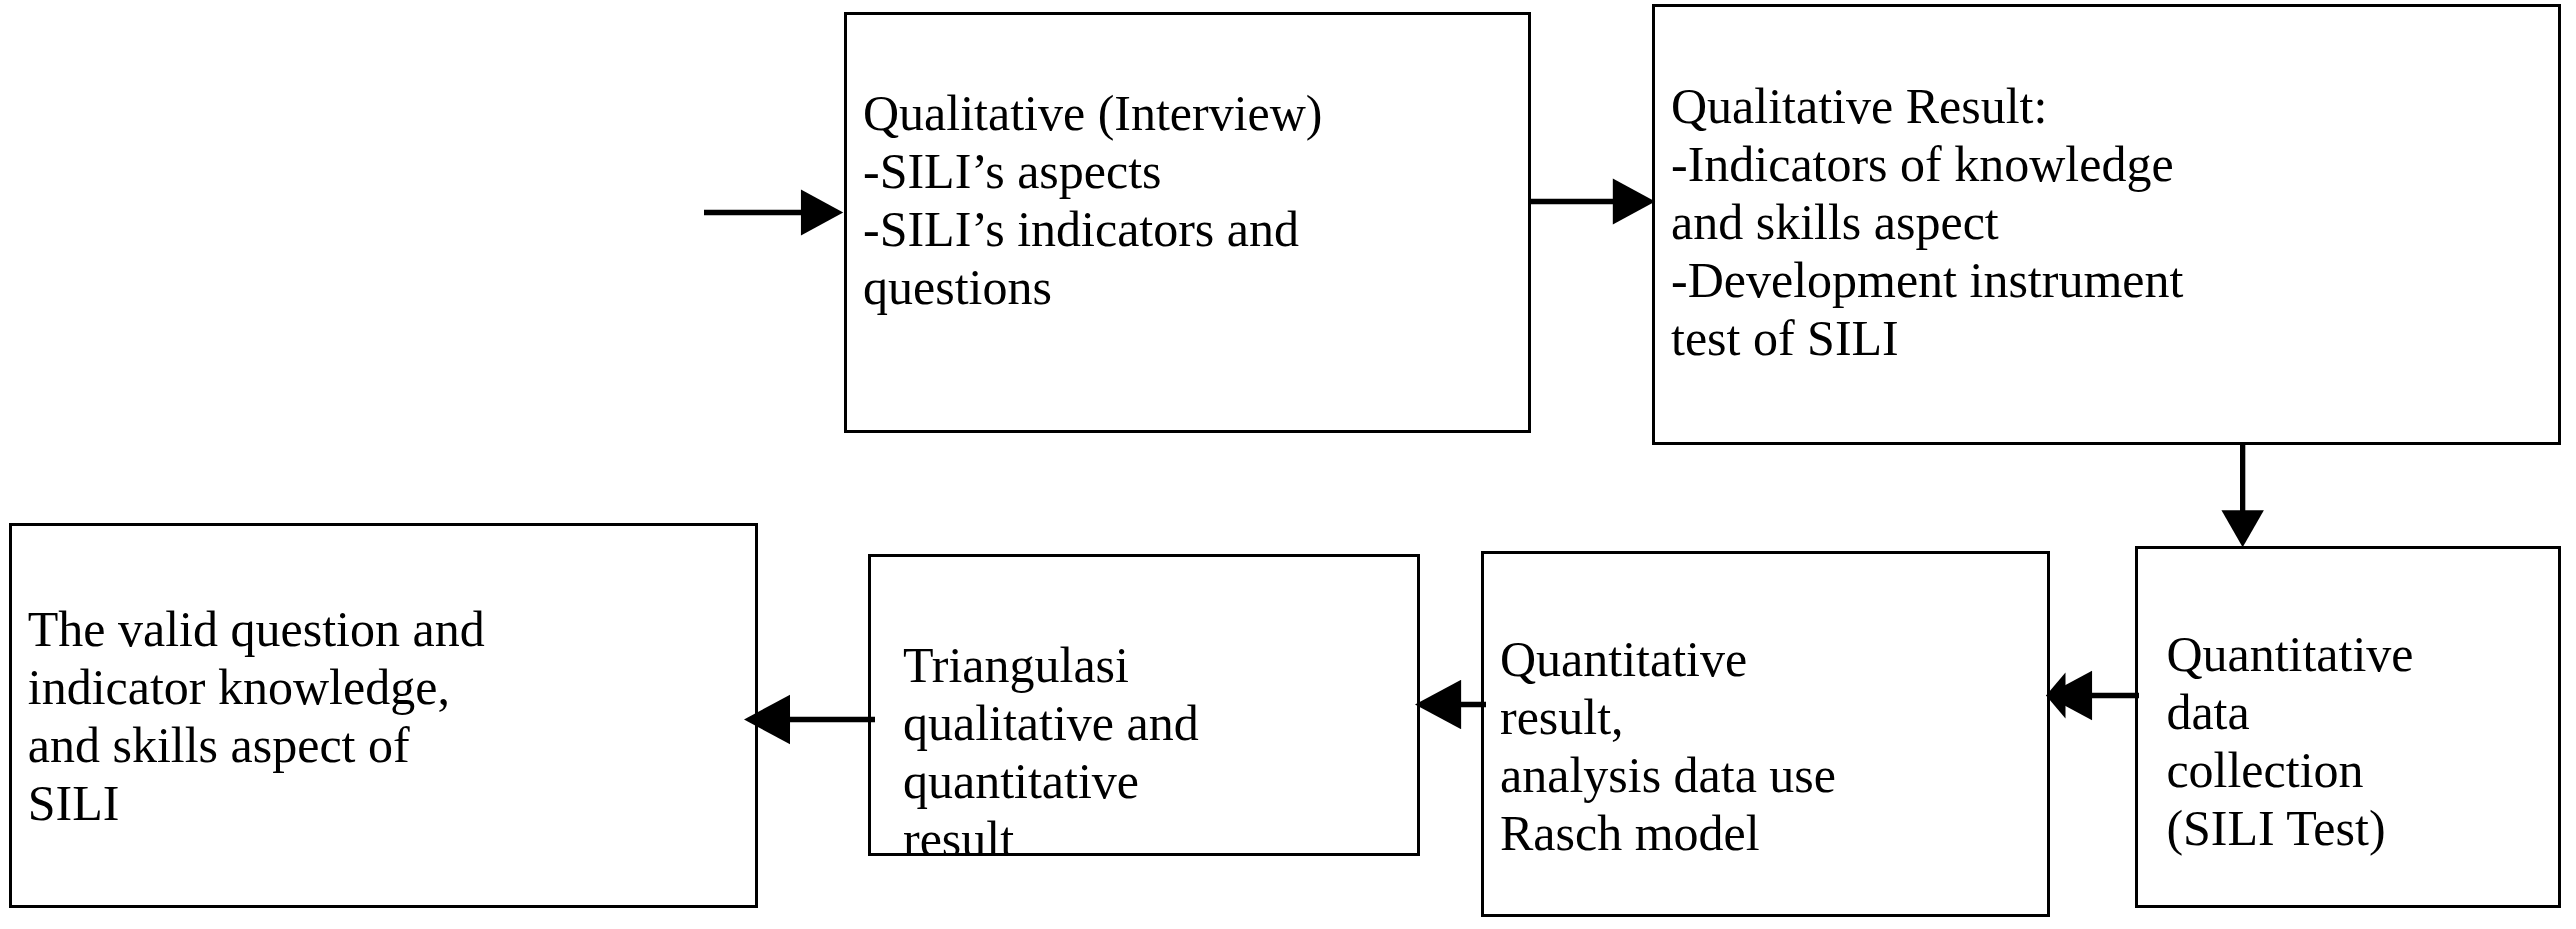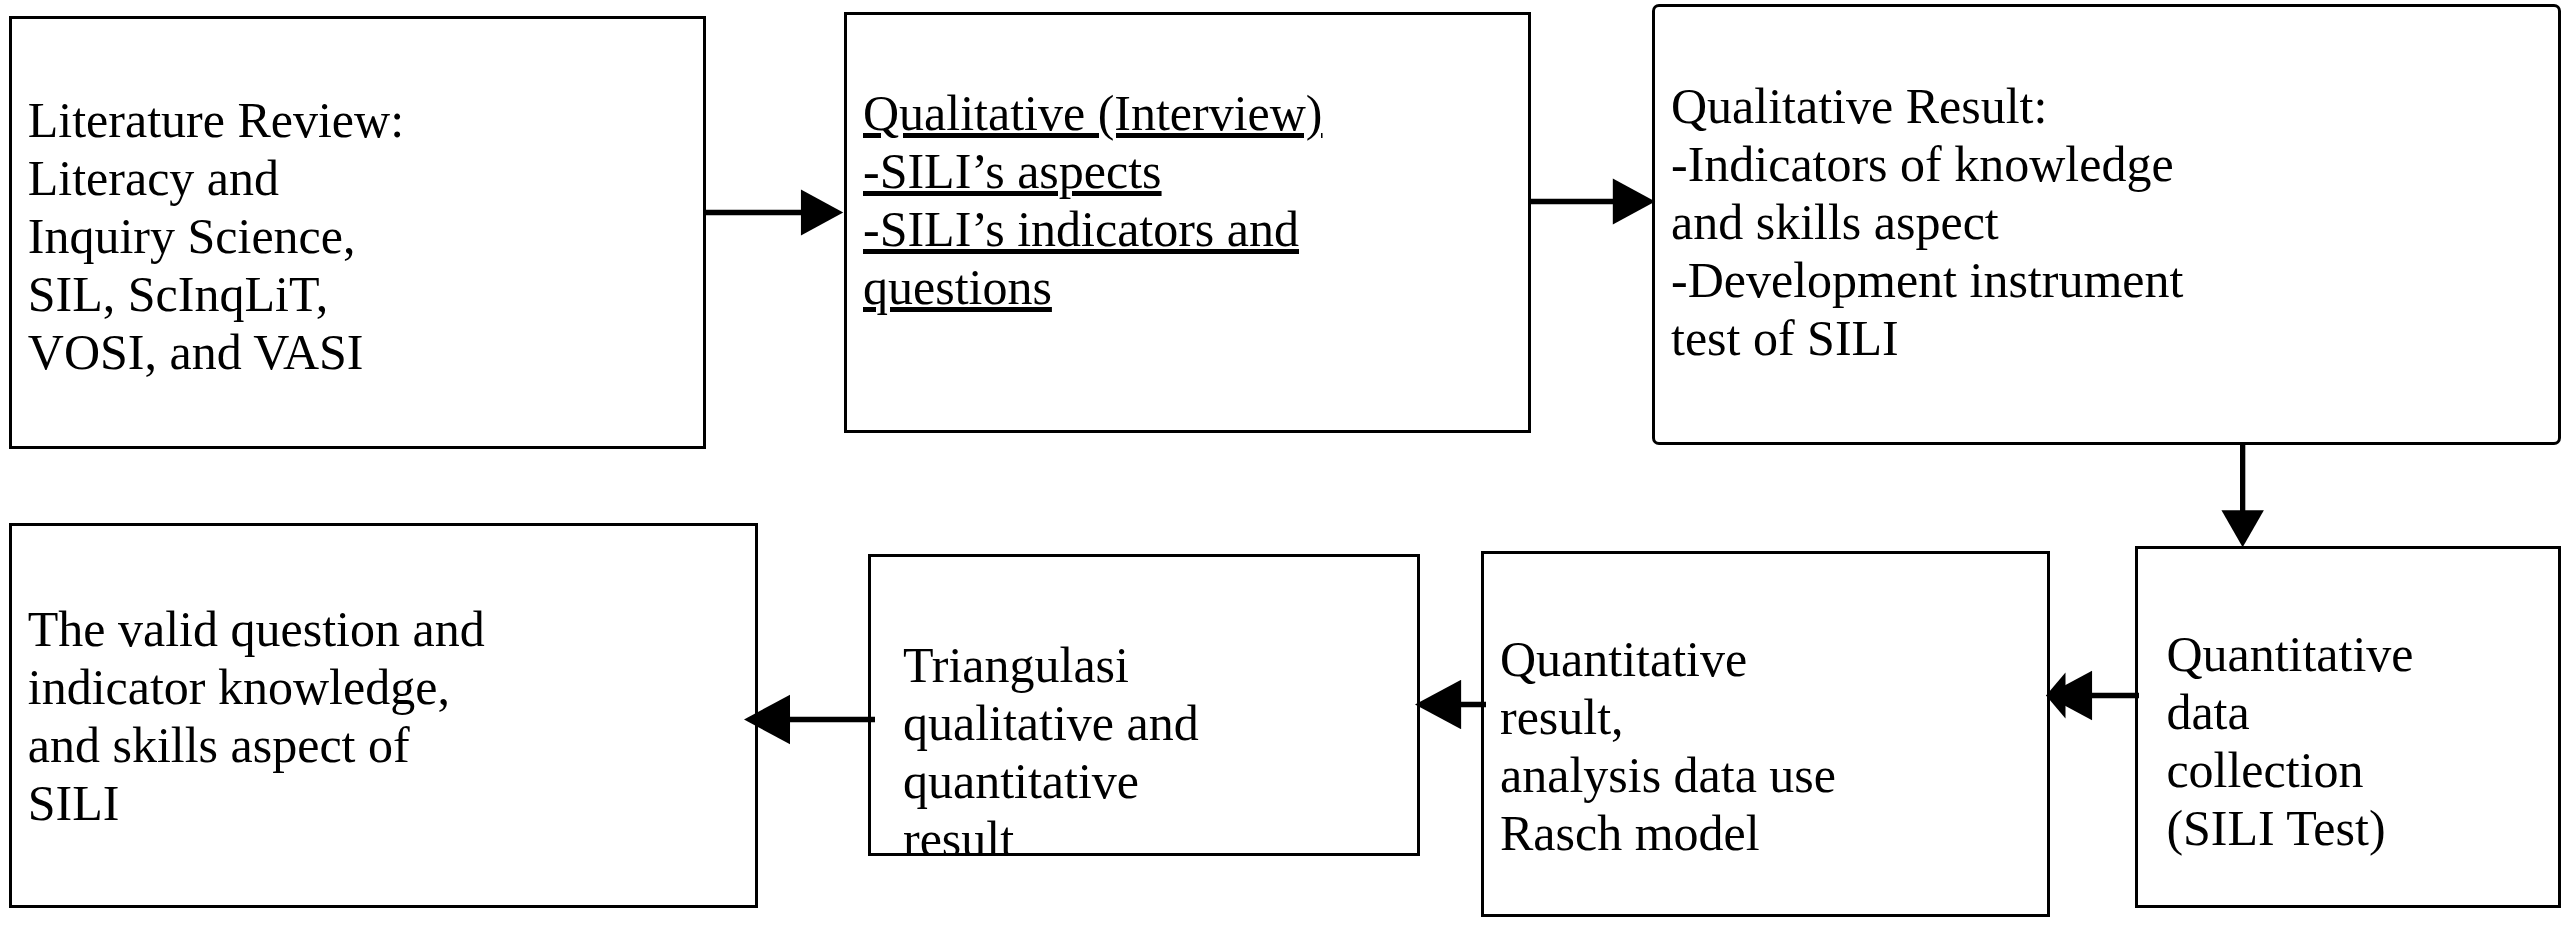--- a/index.html
+++ b/index.html
@@ -26,22 +26,22 @@
     font-size: 50px;
     color: #000000;
     white-space: pre-line;
     overflow: hidden;
   }
   .node-text {
     display: block;
     white-space: pre-line;
   }
   .n1 { left: 8.8px;   top: 16px;  width: 697px;  height: 433px; }
-  .n2 { left: 844px;  top: 12.4px;  width: 687px;  height: 421px; text-decoration: underline; }
-  .n3 { left: 1652px; top: 3.5px;   width: 909px; height: 441px; border-radius: 7px; }
+  .n2 { left: 844px;  top: 12.4px;  width: 687px;  height: 421px; }
+  .n3 { left: 1652px; top: 3.5px;   width: 909px; height: 441px; }
   .n4 { left: 8.8px;   top: 523px; width: 749px;  height: 385px; }
   .n5 { left: 868px;  top: 554px; width: 552px;  height: 302px; }
   .n6 { left: 1481px; top: 551px; width: 569px;  height: 366px; }
   .n7 { left: 2135px; top: 546px; width: 426px;  height: 362px; }
 
   .n1 .node-text { padding-top: 5.3px; }
   .n2 .node-text { padding-top: 1.8px; }
   .n3 .node-text { padding-top: 3.5px; }
   .n4 .node-text { padding-top: 7px; }
   .n5 .node-text { padding-top: 12.4px; padding-left: 16px; }
@@ -52,27 +52,20 @@
     position: absolute;
     overflow: visible;
   }
   .edge svg { display: block; overflow: visible; }
 </style>
 </head>
 <body>
 
 <div id="canvas">
 
-  <div class="node n1">
-    <span class="node-text">Literature Review:
-Literacy and
-Inquiry Science,
-SIL, ScInqLiT,
-VOSI, and VASI</span>
-  </div>
 
   <div class="node n2">
     <span class="node-text">Qualitative (Interview)
 -SILI’s aspects
 -SILI’s indicators and
 questions</span>
   </div>
 
   <div class="node n3">
     <span class="node-text">Qualitative Result:

